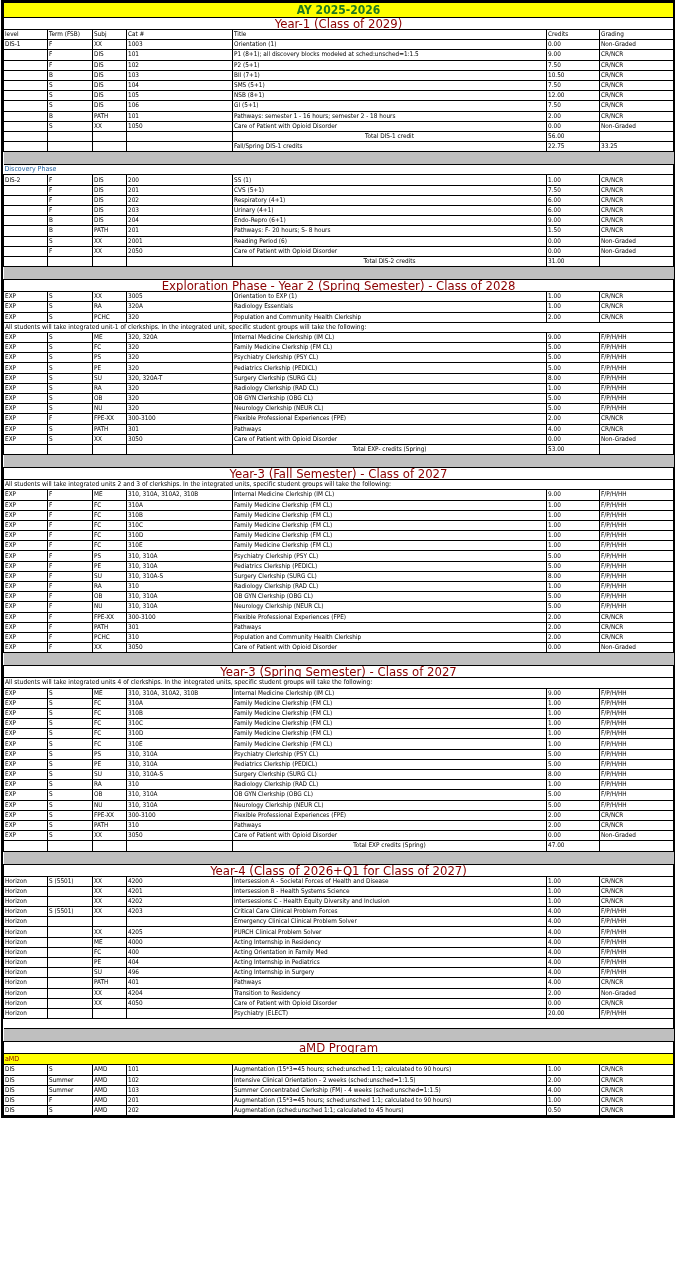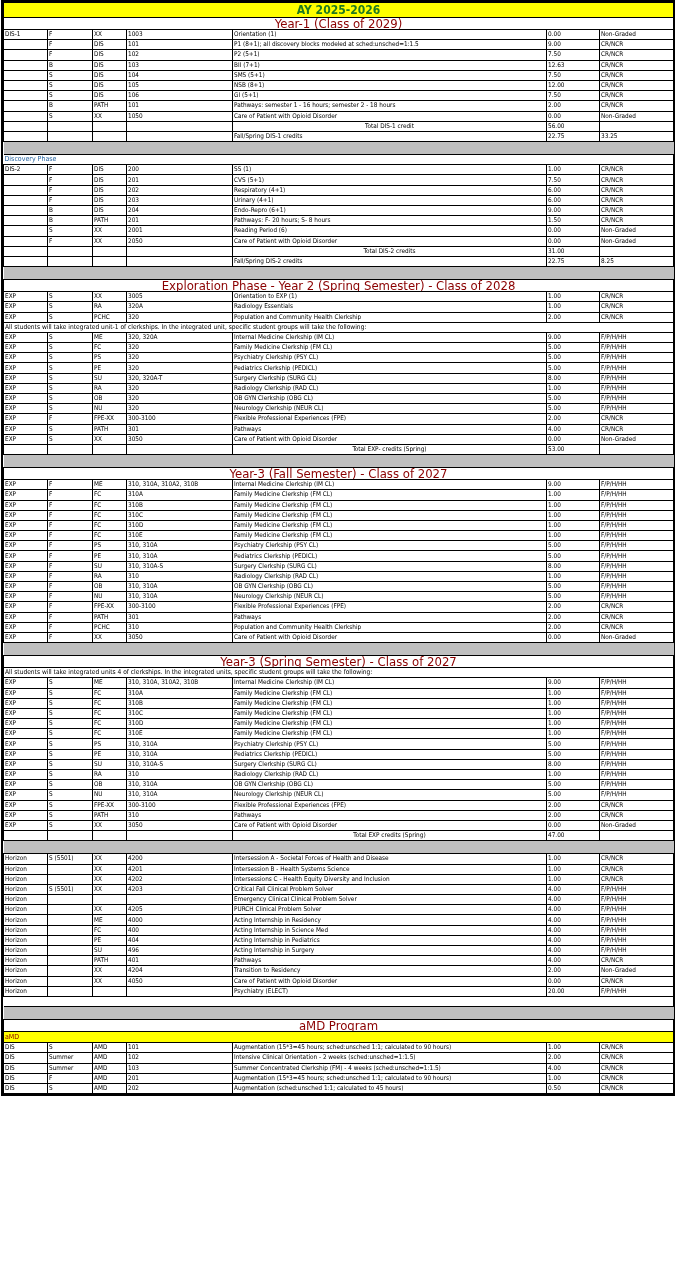--- a/index.html
+++ b/index.html
@@ -54,20 +54,29 @@
         <col class="c-grade">
     </colgroup>
     <tbody id="tbody">
       <tr class="banner">
         <td colspan="7">AY 2025-2026</td>
       </tr>
     <tr class="sect">
           <td colspan="7">Year-1 (Class of 2029)</td>
         </tr>
         <tr>
+          <td>level</td>
+          <td>Term (FSB)</td>
+          <td>Subj</td>
+          <td>Cat #</td>
+          <td>Title</td>
+          <td>Credits</td>
+          <td>Grading</td>
+        </tr>
+        <tr>
           <td>DIS-1</td>
           <td>F</td>
           <td>XX</td>
           <td>1003</td>
           <td>Orientation (1)</td>
           <td>0.00</td>
           <td>Non-Graded</td>
         </tr>
         <tr>
           <td></td>
@@ -86,21 +95,21 @@
           <td>P2 (5+1)</td>
           <td>7.50</td>
           <td>CR/NCR</td>
         </tr>
         <tr>
           <td></td>
           <td>B</td>
           <td>DIS</td>
           <td>103</td>
           <td>BII (7+1)</td>
-          <td>12.63</td>
+          <td>10.50</td>
           <td>CR/NCR</td>
         </tr>
         <tr>
           <td></td>
           <td>S</td>
           <td>DIS</td>
           <td>104</td>
           <td>SMS (5+1)</td>
           <td>7.50</td>
           <td>CR/NCR</td>
@@ -239,29 +248,20 @@
         </tr>
         <tr>
           <td></td>
           <td></td>
           <td></td>
           <td></td>
           <td class="right">Total DIS-2 credits</td>
           <td>31.00</td>
           <td></td>
         </tr>
-        <tr>
-          <td></td>
-          <td></td>
-          <td></td>
-          <td></td>
-          <td>Fall/Spring DIS-2 credits</td>
-          <td>22.75</td>
-          <td>8.25</td>
-        </tr>
         <tr class="gap">
           <td colspan="7"></td>
         </tr>
         <tr class="sect">
           <td colspan="7">Exploration Phase - Year 2 (Spring Semester) - Class of 2028</td>
         </tr>
         <tr>
           <td>EXP</td>
           <td>S</td>
           <td>XX</td>
@@ -398,20 +398,23 @@
           <td class="right">Total EXP- credits (Spring)</td>
           <td>53.00</td>
           <td></td>
         </tr>
         <tr class="gap">
           <td colspan="7"></td>
         </tr>
         <tr class="sect">
           <td colspan="7">Year-3 (Fall Semester) - Class of 2027</td>
         </tr>
+        <tr class="note">
+          <td colspan="7">All students will take integrated units 2 and 3 of clerkships. In the integrated units, specific student groups will take the following:</td>
+        </tr>
         <tr>
           <td>EXP</td>
           <td>F</td>
           <td>ME</td>
           <td>310, 310A, 310A2, 310B</td>
           <td>Internal Medicine Clerkship (IM CL)</td>
           <td>9.00</td>
           <td>F/P/H/HH</td>
         </tr>
         <tr>
@@ -698,20 +701,23 @@
           <td></td>
           <td></td>
           <td></td>
           <td class="right">Total EXP credits (Spring)</td>
           <td>47.00</td>
           <td></td>
         </tr>
         <tr class="gap">
           <td colspan="7"></td>
         </tr>
+        <tr class="sect">
+          <td colspan="7">Year-4 (Class of 2026+Q1 for Class of 2027)</td>
+        </tr>
         <tr>
           <td>Horizon</td>
           <td>S (5501)</td>
           <td>XX</td>
           <td>4200</td>
           <td>Intersession A - Societal Forces of Health and Disease</td>
           <td>1.00</td>
           <td>CR/NCR</td>
         </tr>
         <tr>
@@ -730,21 +736,21 @@
           <td>4202</td>
           <td>Intersessions C - Health Equity Diversity and Inclusion</td>
           <td>1.00</td>
           <td>CR/NCR</td>
         </tr>
         <tr>
           <td>Horizon</td>
           <td>S (5501)</td>
           <td>XX</td>
           <td>4203</td>
-          <td>Critical Fall Clinical Problem Solver</td>
+          <td>Critical Care Clinical Problem Forces</td>
           <td>4.00</td>
           <td>F/P/H/HH</td>
         </tr>
         <tr>
           <td>Horizon</td>
           <td></td>
           <td></td>
           <td></td>
           <td>Emergency Clinical Clinical Problem Solver</td>
           <td>4.00</td>
@@ -766,21 +772,21 @@
           <td>4000</td>
           <td>Acting Internship in Residency</td>
           <td>4.00</td>
           <td>F/P/H/HH</td>
         </tr>
         <tr>
           <td>Horizon</td>
           <td></td>
           <td>FC</td>
           <td>400</td>
-          <td>Acting Internship in Science Med</td>
+          <td>Acting Orientation in Family Med</td>
           <td>4.00</td>
           <td>F/P/H/HH</td>
         </tr>
         <tr>
           <td>Horizon</td>
           <td></td>
           <td>PE</td>
           <td>404</td>
           <td>Acting Internship in Pediatrics</td>
           <td>4.00</td>

